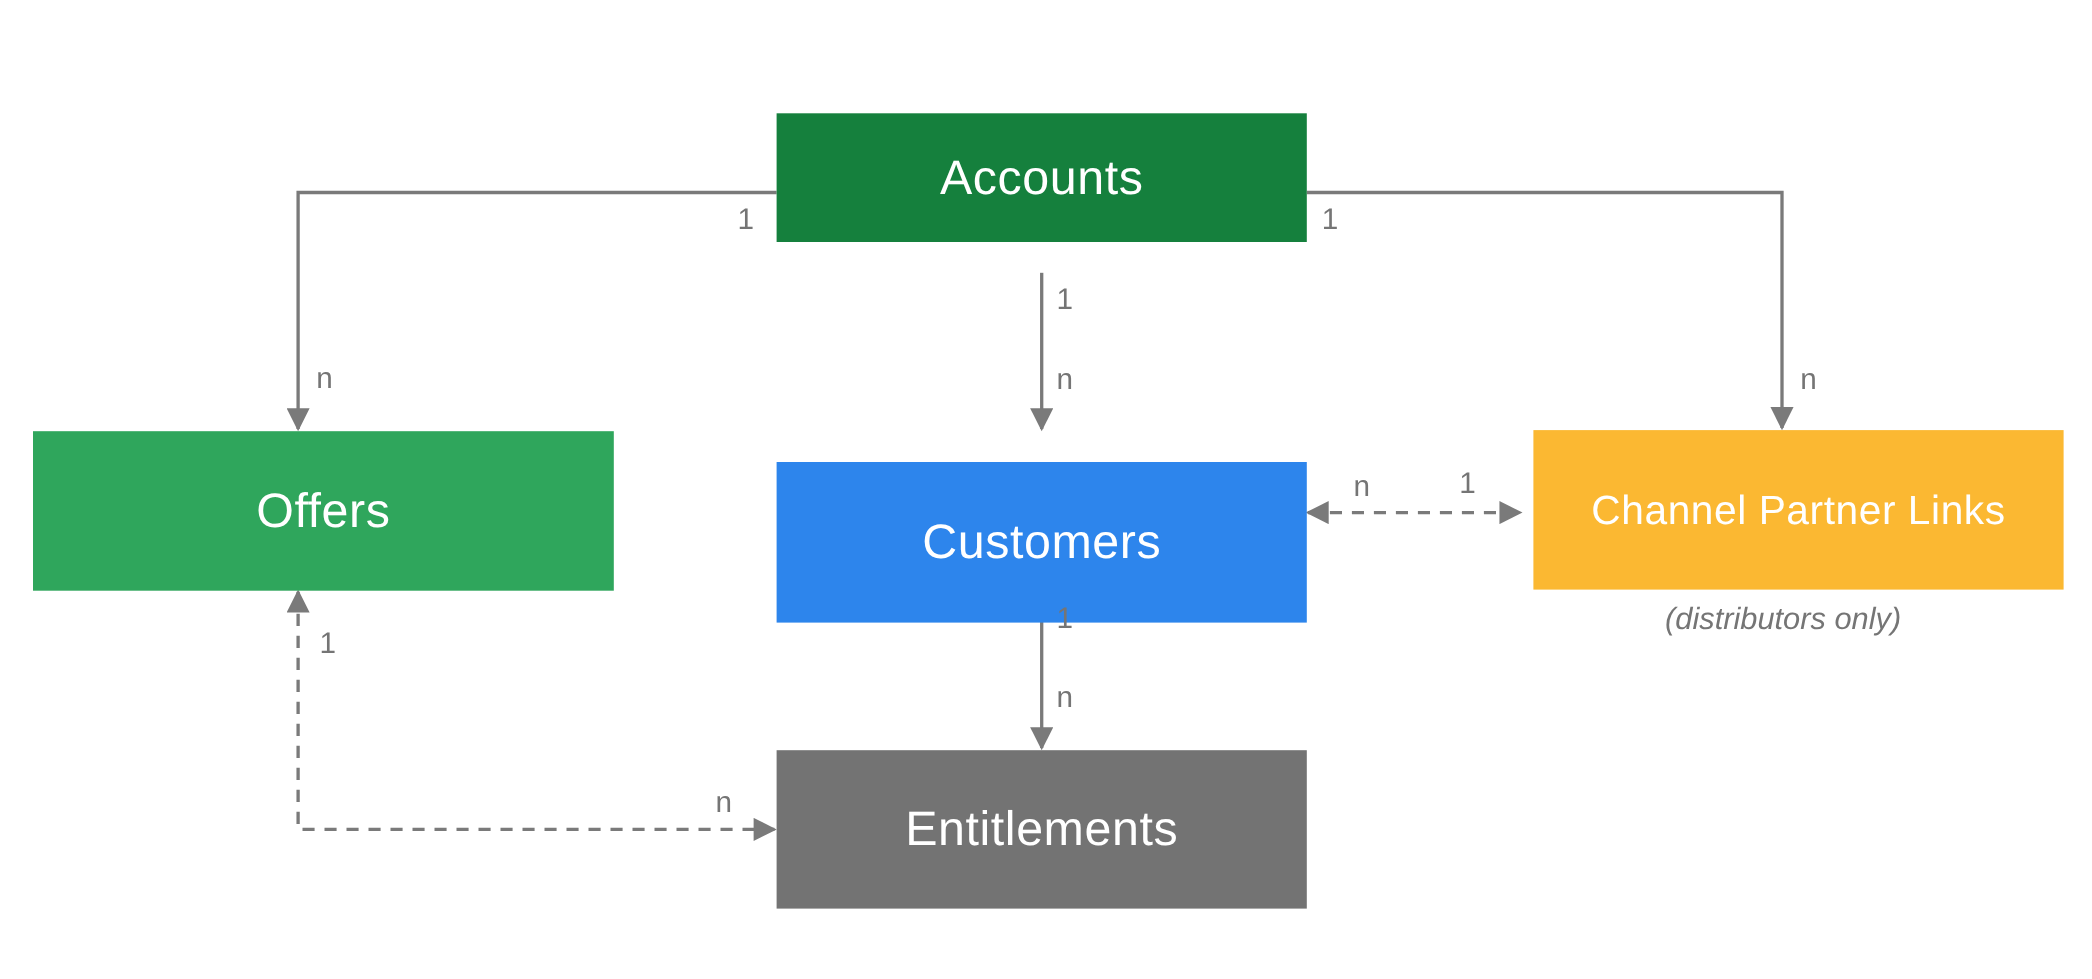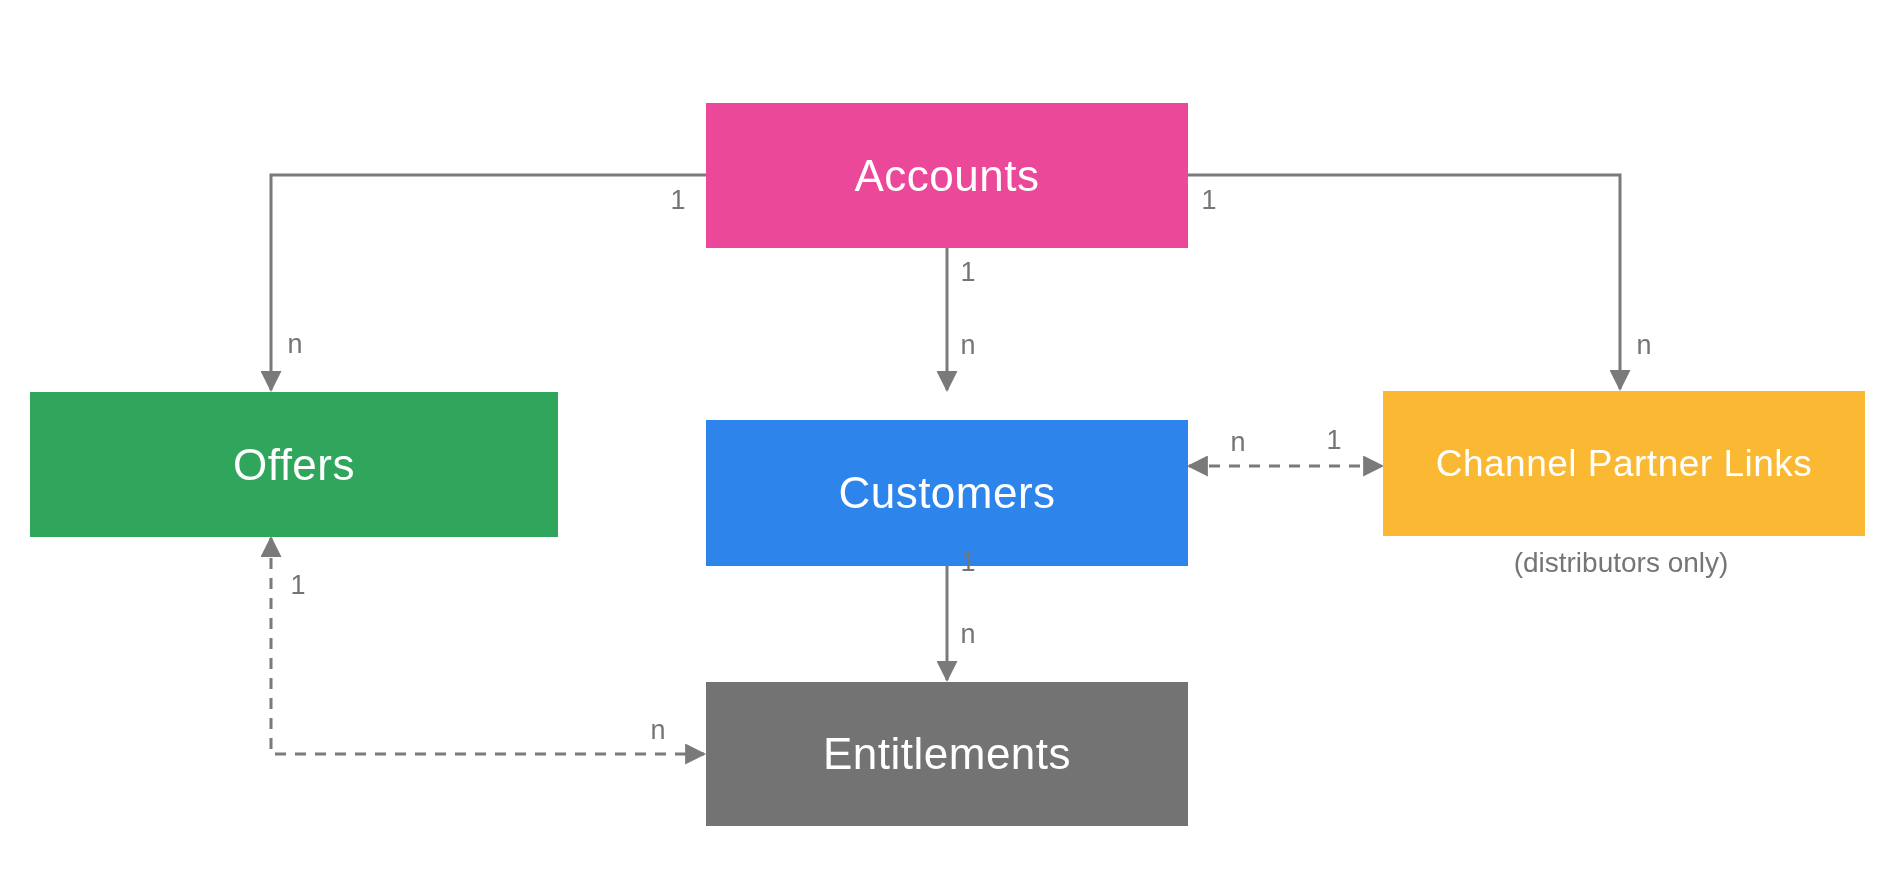--- a/index.html
+++ b/index.html
@@ -33,20 +33,21 @@
     display: flex;
     align-items: center;
     justify-content: center;
     color: #ffffff;
     font-size: 44px;
     letter-spacing: 0.5px;
     text-align: center;
   }
   .node.small-label {
     font-size: 37px;
+    margin-left: 11px;
   }
   .card {
     position: absolute;
     transform: translate(-50%, -50%);
     color: #757575;
     font-size: 27px;
     line-height: 1;
     white-space: nowrap;
   }
   .note {
@@ -75,41 +76,41 @@
 
     <path class="wire" d="M 1188 175 L 1620 175 L 1620 389" marker-end="url(#arrow)"></path>
 
     <path class="wire" d="M 947 538 L 947 680" marker-end="url(#arrow)"></path>
 
     <path class="wire dashed" d="M 1189 466 L 1382 466" marker-start="url(#arrow)" marker-end="url(#arrow)"></path>
 
     <path class="wire dashed" d="M 271 538 L 271 754 L 704 754" marker-start="url(#arrow)" marker-end="url(#arrow)"></path>
   </svg>
 
-  <div class="node" style="left: 706px; top: 103px; width: 482px; height: 145px; background: #ec4899;">
+  <div class="node" style="left: 706px; top: 103px; width: 482px; height: 117px; background: #15803d;">
     <span>Accounts</span>
   </div>
 
   <div class="node" style="left: 30px; top: 392px; width: 528px; height: 145px; background: rgb(47, 166, 92);">
     <span>Offers</span>
   </div>
 
   <div class="node" style="left: 706px; top: 392px; width: 482px; height: 146px; background: rgb(45, 133, 236); margin-top: 28px;">
     <span>Customers</span>
   </div>
 
   <div class="node small-label" style="left: 1383px; top: 391px; width: 482px; height: 145px; background: rgb(251, 184, 50);">
     <span>Channel Partner Links</span>
   </div>
 
   <div class="node" style="left: 706px; top: 682px; width: 482px; height: 144px; background: #737373;">
     <span>Entitlements</span>
   </div>
 
-  <div class="note" style="left:1621px; top:563px;">(distributors only)</div>
+  <div class="note" style="left:1621px; top:563px;font-style:italic;">(distributors only)</div>
 
   <span class="card" style="left:678px; top:200px;">1</span>
   <span class="card" style="left:295px; top:344px;">n</span>
 
   <span class="card" style="left:968px; top:272px;">1</span>
   <span class="card" style="left:968px; top:345px;">n</span>
 
   <span class="card" style="left:1209px; top:200px;">1</span>
   <span class="card" style="left:1644px; top:345px;">n</span>
 

